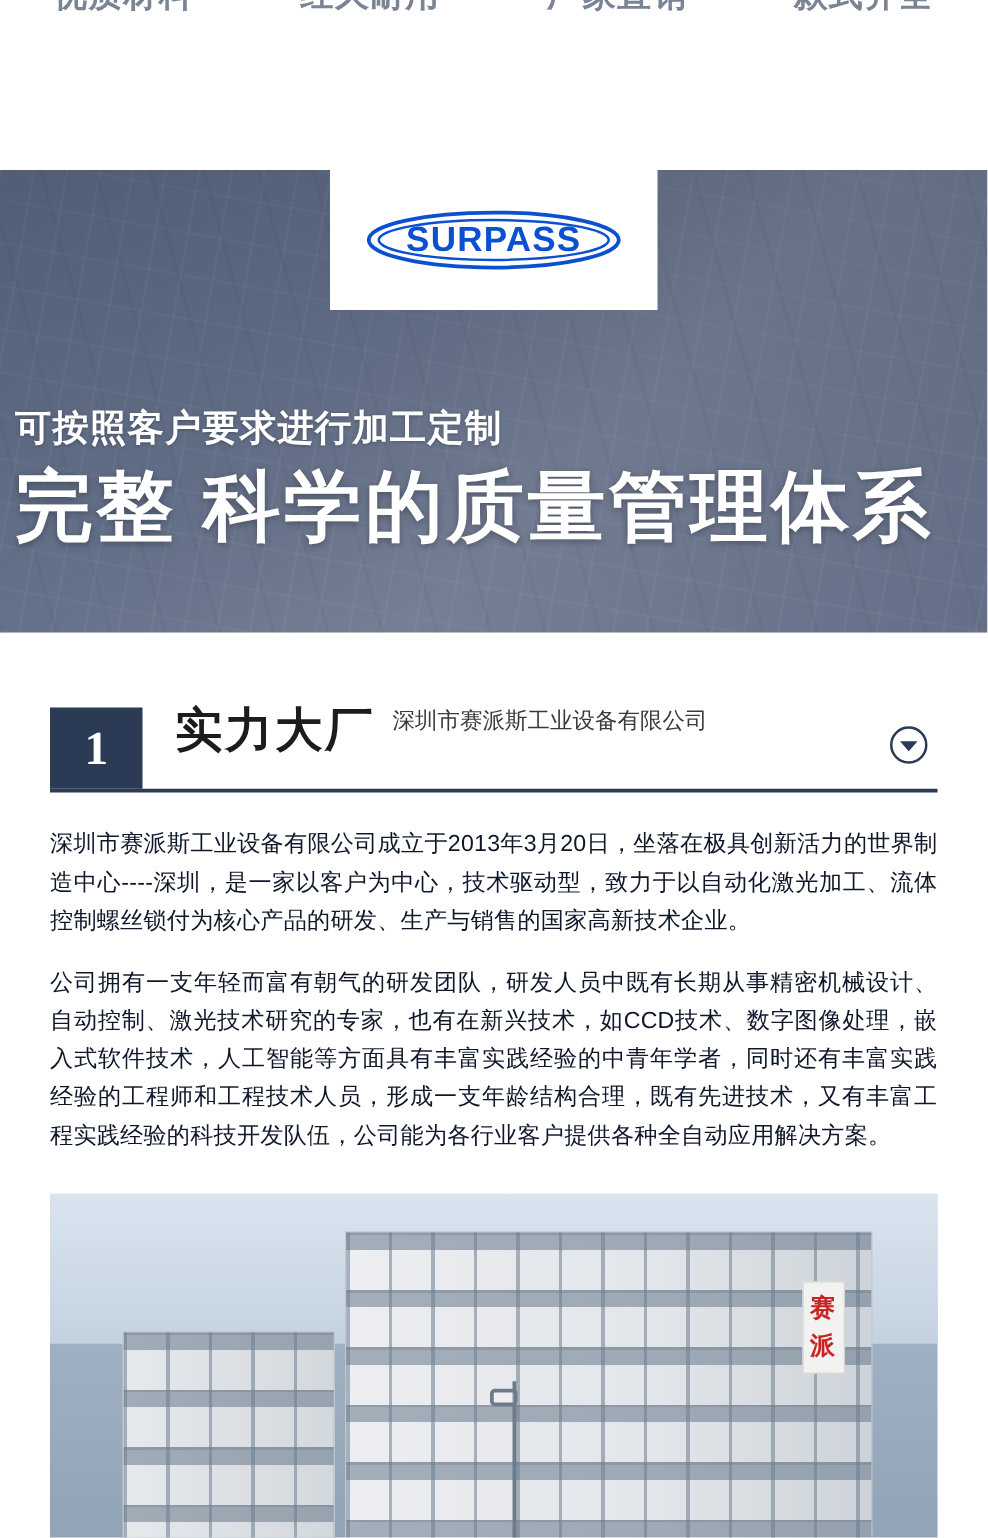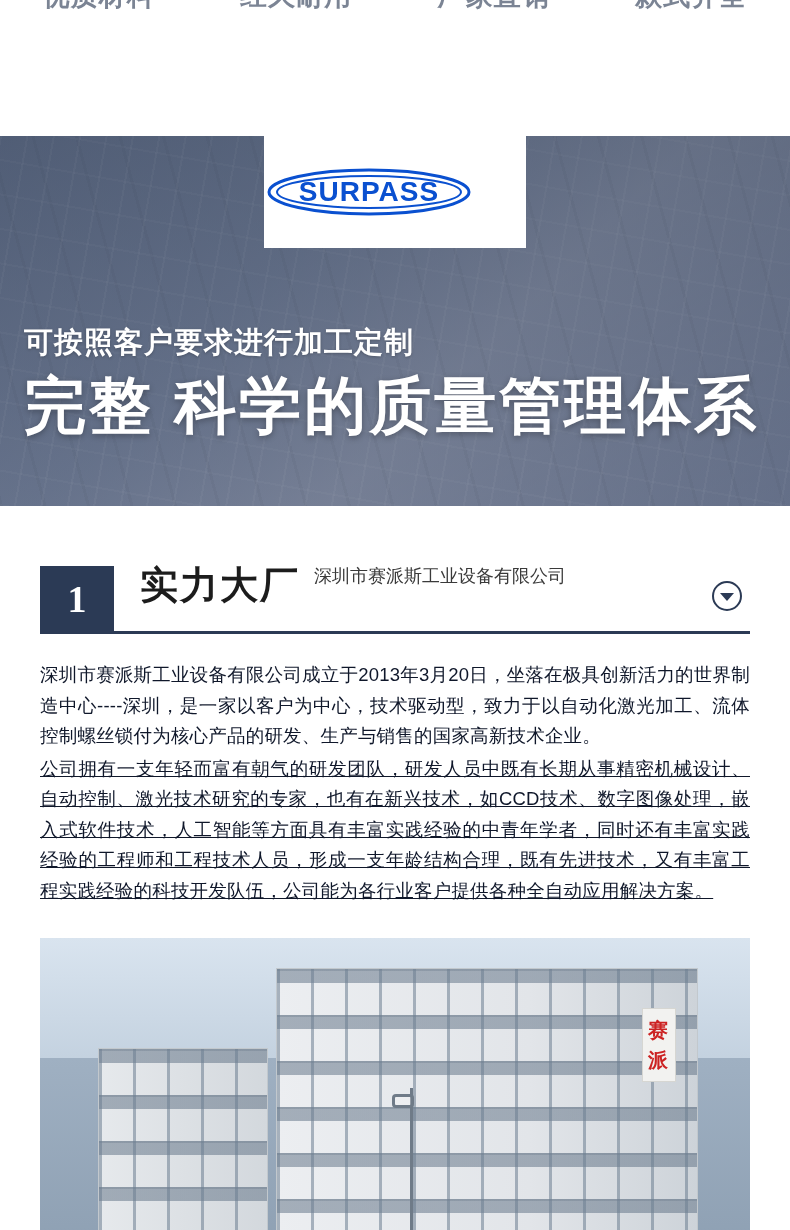--- a/index.html
+++ b/index.html
@@ -54,25 +54,26 @@
   .logo-plate {
     position: absolute;
     top: 0;
     left: 50%;
     transform: translateX(-50%);
     width: 262px;
     height: 112px;
     background: #ffffff;
     display: flex;
     align-items: center;
+    justify-content: center;
   }
   .logo-svg { display: block; }
   .hero-text {
     position: absolute;
-    left: 24px;
+    left: 12px;
     bottom: 68px;
     color: #ffffff;
   }
   .hero-sub {
     font-size: 29px;
     font-weight: bold;
     letter-spacing: 1px;
     margin-bottom: 10px;
     text-shadow: 0 1px 3px rgba(0,0,0,0.25);
   }
@@ -136,21 +137,21 @@
 
   
   .body-copy {
     margin-top: 26px;
     font-size: 18.5px;
     line-height: 1.65;
     color: #0f172a;
     text-align: justify;
     letter-spacing: 0.2px;
   }
-  .body-copy p + p { margin-top: 2px; text-decoration: underline; }
+  .body-copy p + p { margin-top: 19px; }
 
   
   .photo {
     margin: 32px 0 0 0;
     height: 300px;
     position: relative;
     overflow: hidden;
     background: linear-gradient(180deg, #cfd9e4 0%, #bcc8d6 18%, #9fb0c2 40%, #8fa1b4 100%);
   }
   .photo .sky {

